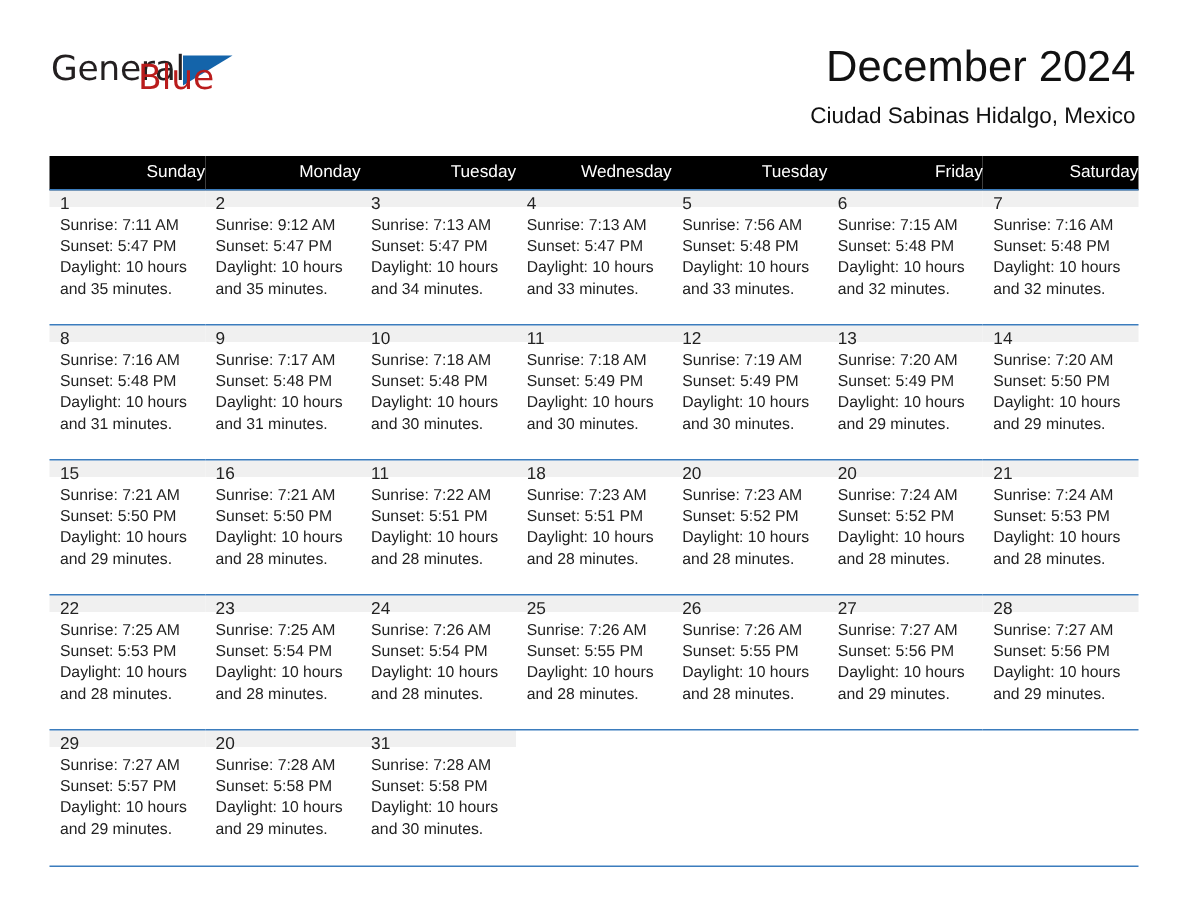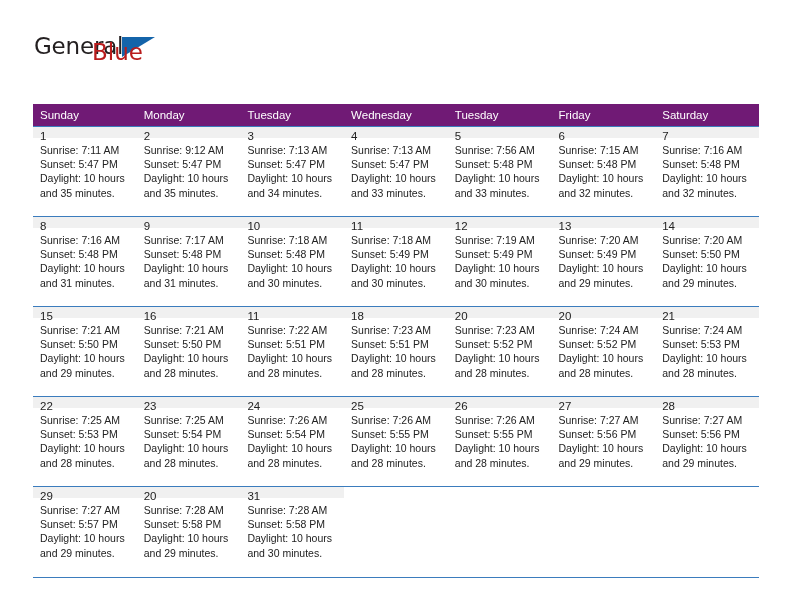--- a/index.html
+++ b/index.html
@@ -93,25 +93,25 @@
     left: 33px;
     top: 104px;
     width: 726px;
   }
   table.calendar {
     border-collapse: collapse;
     table-layout: fixed;
     width: 726px;
   }
   table.calendar th {
-    background: #701a75;
+    background: #000000;
     color: #ffffff;
     font-size: 11.5px;
     font-weight: normal;
-    text-align: left;
+    text-align: right;
     padding: 5px 0 5px 7px;
     height: 11px;
     box-sizing: border-box;
     width: 103.71px;
   }
   table.calendar td {
     vertical-align: top;
     padding: 0;
     border-top: 1px solid #3b7cbd;
     height: 90px;
@@ -154,20 +154,24 @@
 
 <div class="page">
 
   <div class="header">
 
     <div class="logo">
       <span class="logo-general">General</span><span class="logo-tri"></span>
       <span class="logo-blue">Blue</span>
     </div>
 
+    <div class="title-block">
+      <h1 class="cal-title">December 2024</h1>
+      <div class="cal-subtitle">Ciudad Sabinas Hidalgo, Mexico</div>
+    </div>
 
   </div>
 
   <div class="cal-wrap">
     <table class="calendar">
       <thead>
         <tr>
           <th>Sunday</th>
           <th>Monday</th>
           <th>Tuesday</th>

